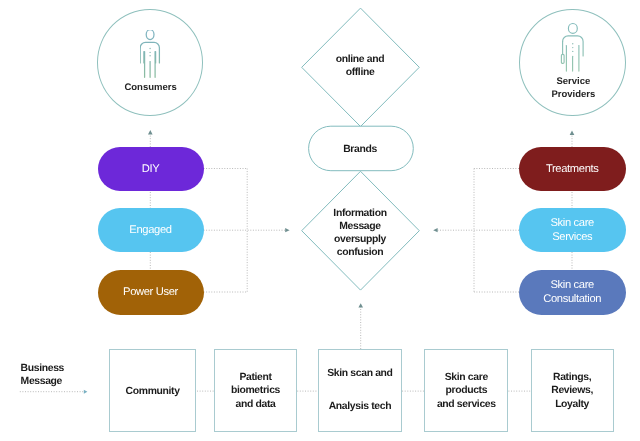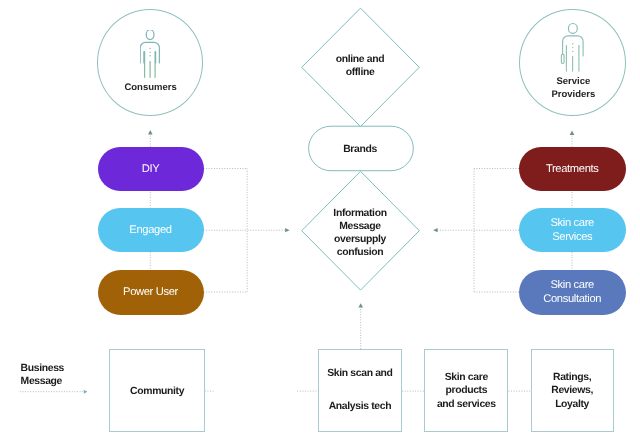--- a/index.html
+++ b/index.html
@@ -165,22 +165,27 @@
     <div>Message</div>
     <div>oversupply</div>
     <div>confusion</div>
   </div>
 
   <div class="bm" style="left:20.6px;top:363.4px;">
     <div>Business</div>
     <div>Message</div>
   </div>
 
-  <div class="node bizbox" style="left:109.1px;top:349.1px;width:96px;height:82.7px;flex-direction:column;">
+  <div class="node bizbox" style="left:109.1px;top:349.1px;width:87px;height:82.7px;flex-direction:column;">
     <span style="margin-top:1.1px;">Community</span>
+  </div>
+  <div class="node bizbox" style="left:213.9px;top:349.1px;width:83.2px;height:82.7px;flex-direction:column;">
+    <span>Patient</span>
+    <span>biometrics</span>
+    <span>and data</span>
   </div>
   <div class="node bizbox" style="left:317.9px;top:349.1px;width:84.1px;height:82.7px;flex-direction:column;padding-top:0px;gap:20px;">
     <span>Skin scan and</span>
     <span>Analysis tech</span>
   </div>
   <div class="node bizbox" style="left:424.3px;top:349.1px;width:84px;height:82.7px;flex-direction:column;">
     <span>Skin care</span>
     <span>products</span>
     <span>and services</span>
   </div>

